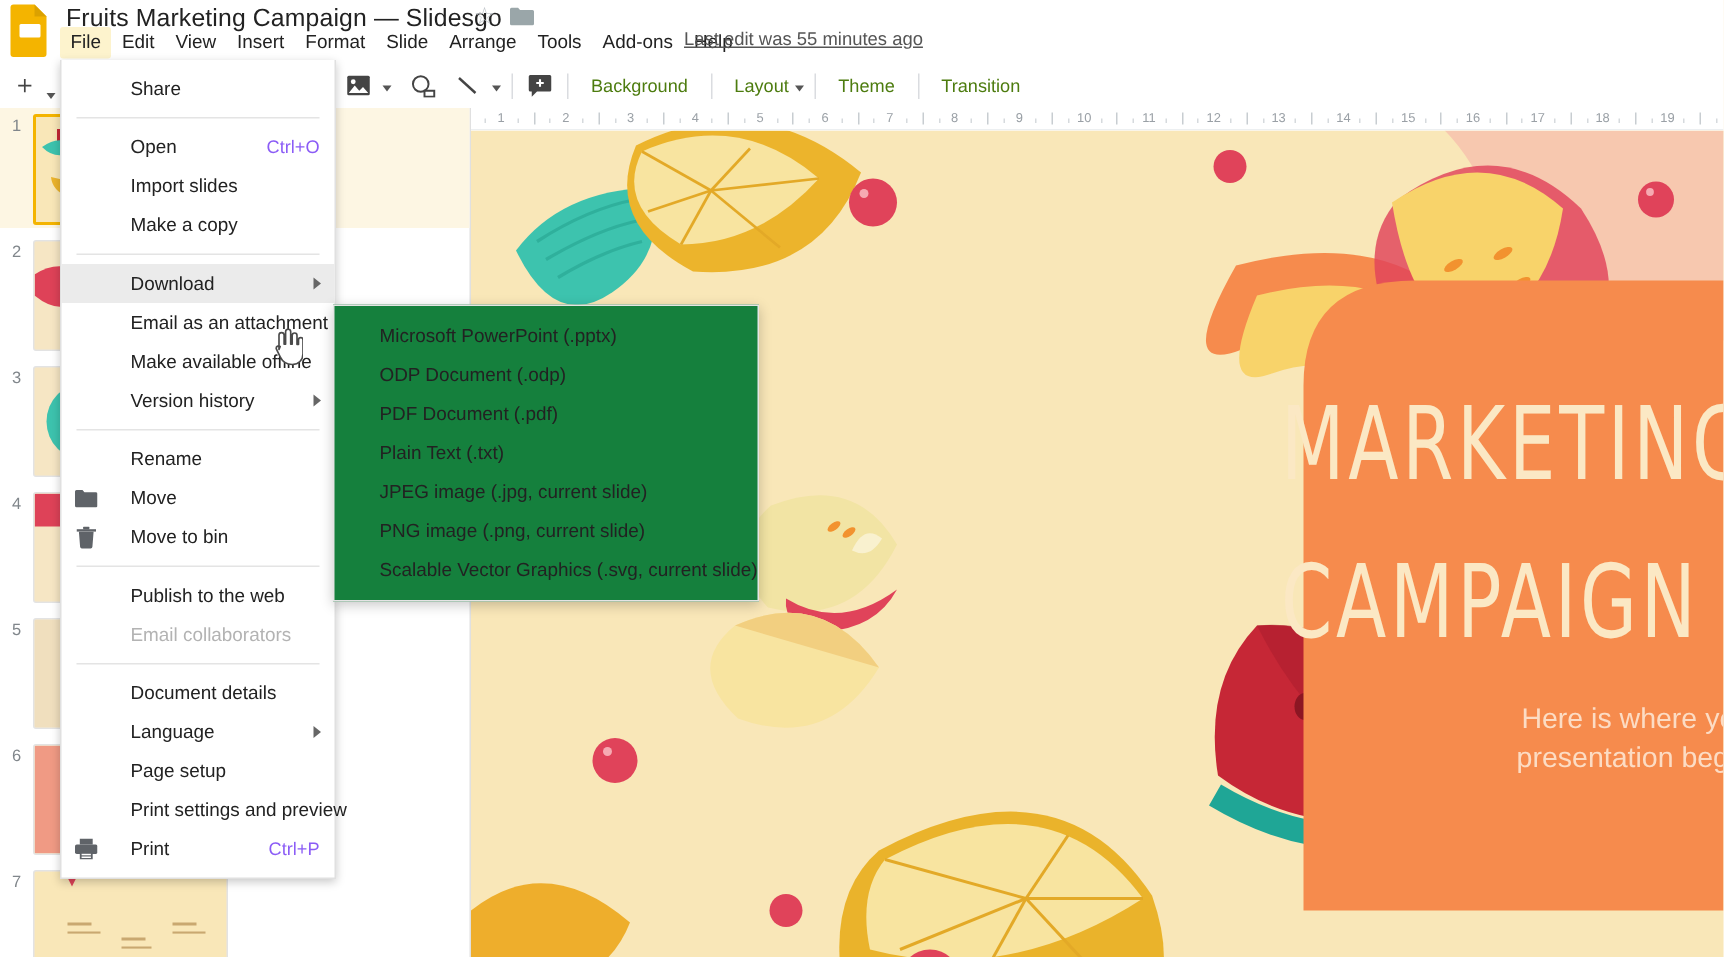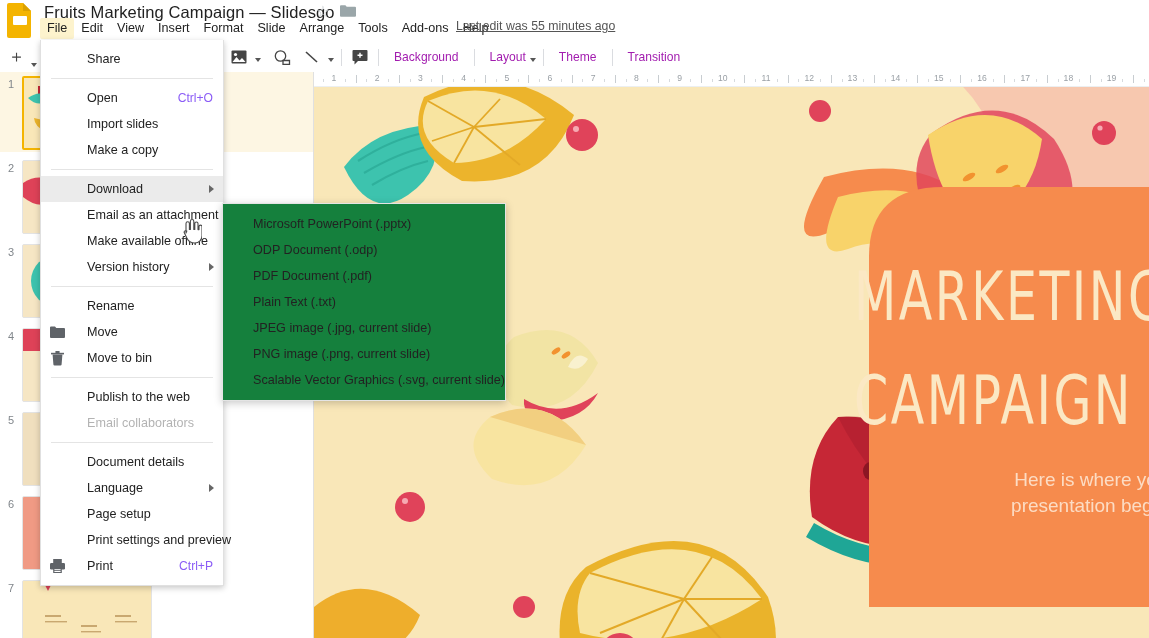--- a/index.html
+++ b/index.html
@@ -52,21 +52,21 @@
   .toolbar {
     position: absolute; left: 0; top: 42px; width: 1149px; height: 30px;
     background: #fff; display: flex; align-items: center;
   }
   .tb-plus { position: absolute; left: 8px; top: 6px; font-size: 17px; color: #444; line-height: 18px; }
   .tb-caret1 { position: absolute; left: 31px; top: 11px; }
   .caret { width: 0; height: 0; border-left: 3.5px solid transparent; border-right: 3.5px solid transparent; border-top: 4px solid #555; display: inline-block; }
   .tb-group { position: absolute; top: 0; height: 30px; display: flex; align-items: center; }
   .tb-icon { width: 22px; height: 22px; display: flex; align-items: center; justify-content: center; color: #444; }
   .tb-sep { width: 1px; height: 17px; background: #dadce0; margin: 0 7px; }
-  .tb-text { font-size: 12.1px; color: #a21caf; padding: 3px 8px; line-height: 16px; white-space: nowrap; }
+  .tb-text { font-size: 12.1px; color: #4d7c0f; padding: 3px 8px; line-height: 16px; white-space: nowrap; }
 
   
   .ruler {
     position: absolute; left: 314px; top: 72px; width: 835px; height: 15px;
     background: #fff; border-bottom: 1px solid #eceff1; overflow: hidden;
   }
   .ruler .tickrow { position: relative; width: 100%; height: 15px; }
   .ruler .majtick { position: absolute; top: 3px; width: 1px; height: 8px; background: #c8cdd1; }
   .ruler .mintick { position: absolute; top: 7px; width: 1px; height: 3px; background: #d6dadd; }
   .ruler .rlabel { position: absolute; top: 1px; font-size: 8.6px; color: #9aa0a6; transform: translateX(-50%); }

